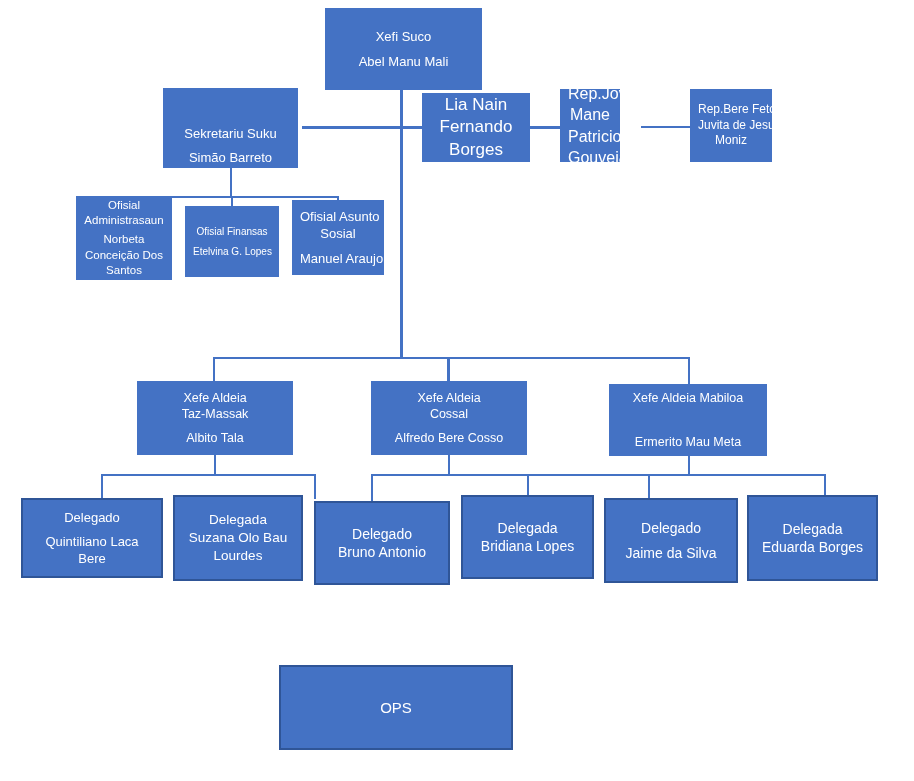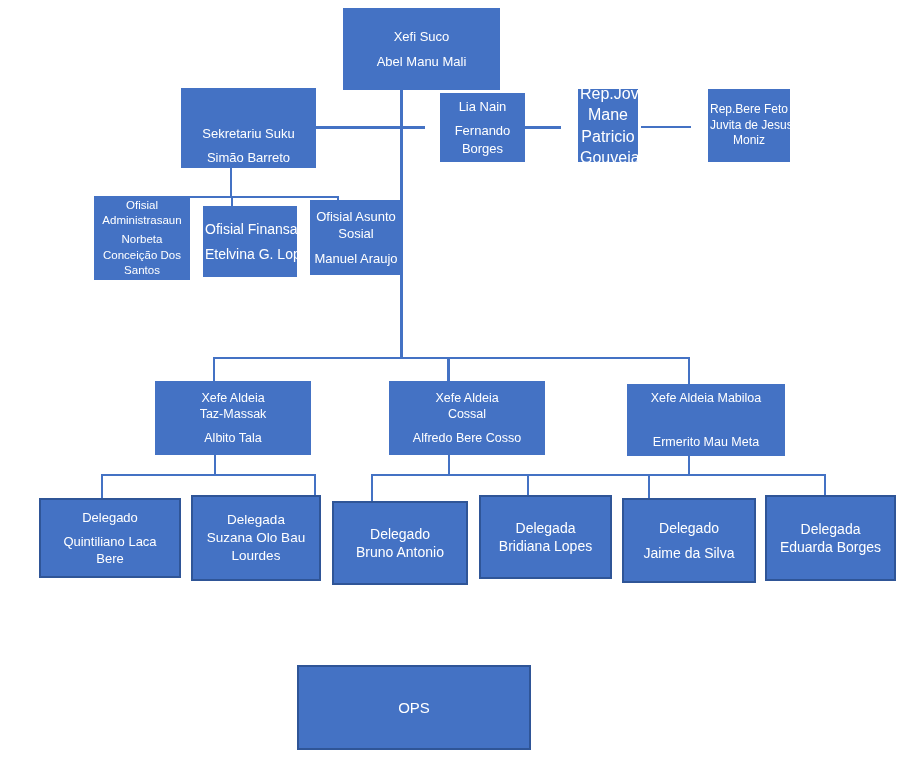--- a/index.html
+++ b/index.html
@@ -22,22 +22,21 @@
     position: absolute;
     background: #4472C4;
     color: #ffffff;
     display: flex;
     flex-direction: column;
     align-items: center;
     justify-content: center;
     text-align: center;
     box-sizing: border-box;
     line-height: 1.32;
-    padding: 2px 2px;
-    margin-left: 18px;
+    padding: 2px 8px;
   }
   .node.bordered {
     border: 2px solid #2F5597;
   }
   .node .line {
     display: block;
     width: 100%;
     white-space: nowrap;
   }
   .node .gap {
@@ -100,21 +99,21 @@
     <span class="gap"></span>
     <span class="line">Abel Manu Mali</span>
   </div>
 
   <div class="node" style="left:163px; top:88px; width:135px; height:80px; font-size:13px;justify-content:flex-end;">
     <span class="line">Sekretariu Suku</span>
     <span class="gap"></span>
     <span class="line">Simão Barreto</span>
   </div>
 
-  <div class="node" style="left:422px; top:93px; width:85px; height:69px; font-size:13px;">
+  <div class="node" style="left:422px; top:93px; width:108px; height:69px; font-size:17px;">
     <span class="line">Lia Nain</span>
     <span class="gap"></span>
     <span class="line">Fernando</span>
     <span class="line">Borges</span>
   </div>
 
   <div class="node" style="left:560px; top:89px; width:60px; height:73px; font-size:16px;">
     <span class="line">Rep.Joven</span>
     <span class="line">Mane</span>
     <span class="gap"></span>
@@ -130,21 +129,21 @@
 
   <div class="node" style="left:76px; top:196px; width:96px; height:84px; font-size:11.5px;">
     <span class="line">Ofisial</span>
     <span class="line">Administrasaun</span>
     <span class="gap"></span>
     <span class="line">Norbeta</span>
     <span class="line">Conceição Dos</span>
     <span class="line">Santos</span>
   </div>
 
-  <div class="node" style="left:185px; top:206px; width:94px; height:71px; font-size:14px;">
+  <div class="node" style="left:185px; top:206px; width:94px; height:71px; font-size:10px;">
     <span class="line">Ofisial Finansas</span>
     <span class="gap"></span>
     <span class="line">Etelvina G. Lopes</span>
   </div>
 
   <div class="node" style="left:292px; top:200px; width:92px; height:75px; font-size:13px;">
     <span class="line">Ofisial Asunto</span>
     <span class="line">Sosial</span>
     <span class="gap"></span>
     <span class="line">Manuel Araujo</span>

